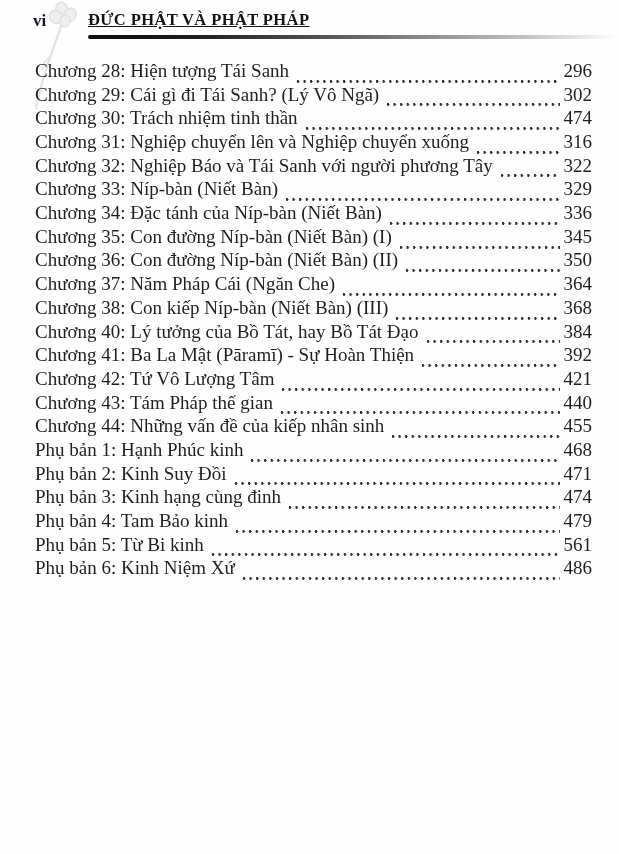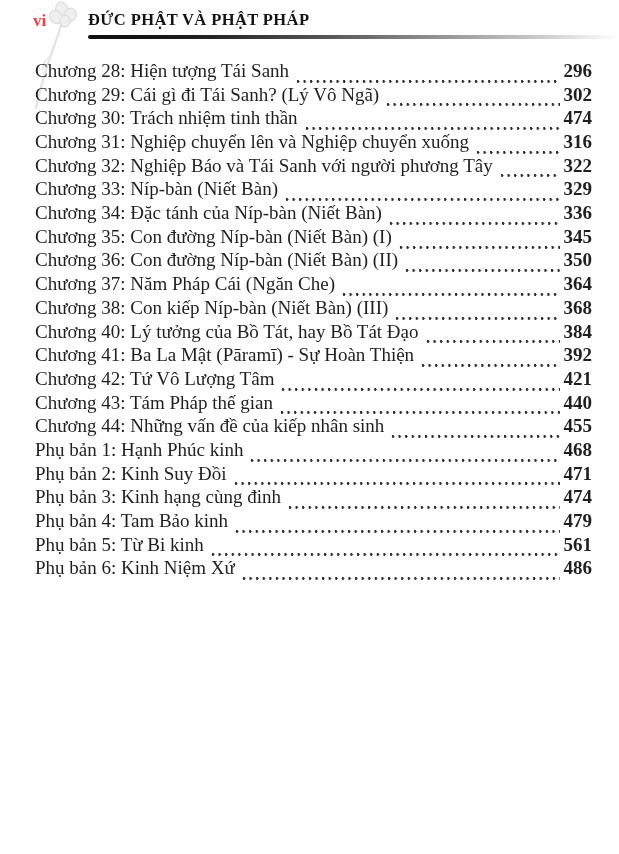--- a/index.html
+++ b/index.html
@@ -17,26 +17,26 @@
   }
 
   
   .watermark {
     position: absolute; left: 22px; top: 0px;
     width: 70px; height: 110px;
     pointer-events: none;
   }
   .folio {
     position: absolute; left: 33px; top: 11px;
-    font-size: 17px; font-weight: 700; color: #ef4444;
+    font-size: 17px; font-weight: 700; color: #0f172a;
   }
   .running-title {
     position: absolute; left: 88px; top: 10px;
     font-size: 16.5px; font-weight: 700; color: #141414;
-    letter-spacing: 0.4px; white-space: nowrap;
+    letter-spacing: 0.4px; white-space: nowrap; text-decoration: underline;
   }
   .header-rule {
     position: absolute; left: 88px; top: 35px;
     width: 527px; height: 3.5px;
     background: linear-gradient(to right,
       #0e0e0e 0%, #1d1d1d 20%, #555555 45%,
       #8f8f8f 65%, #c9c9c9 85%, rgba(245,245,245,0.15) 100%);
     border-radius: 2px;
   }
 
@@ -53,21 +53,21 @@
   .toc-label { flex: 0 0 auto; }
   .toc-dots {
     flex: 1 1 0; min-width: 8px;
     height: 5px;
     margin: 0 4px 0 7px;
     background-image: radial-gradient(circle at 2px 3.4px, #2d2d2d 1.15px, rgba(0,0,0,0) 1.55px);
     background-size: 6.6px 5px;
     background-repeat: repeat-x;
     background-position: left bottom;
   }
-  .toc-page { flex: 0 0 auto; text-align: right; font-weight: bold; }
+  .toc-page { flex: 0 0 auto; text-align: right; }
 </style>
 </head>
 <body>
 
 <div class="page">
 
   <svg class="watermark" viewBox="0 0 70 110" xmlns="http://www.w3.org/2000/svg" aria-hidden="true">
     <g stroke="#e0e0e0" fill="#efefef" stroke-width="1.4">
       <ellipse cx="40" cy="10" rx="6" ry="8" transform="rotate(-18 40 10)"></ellipse>
       <ellipse cx="48" cy="15" rx="6" ry="7" transform="rotate(35 48 15)"></ellipse>

